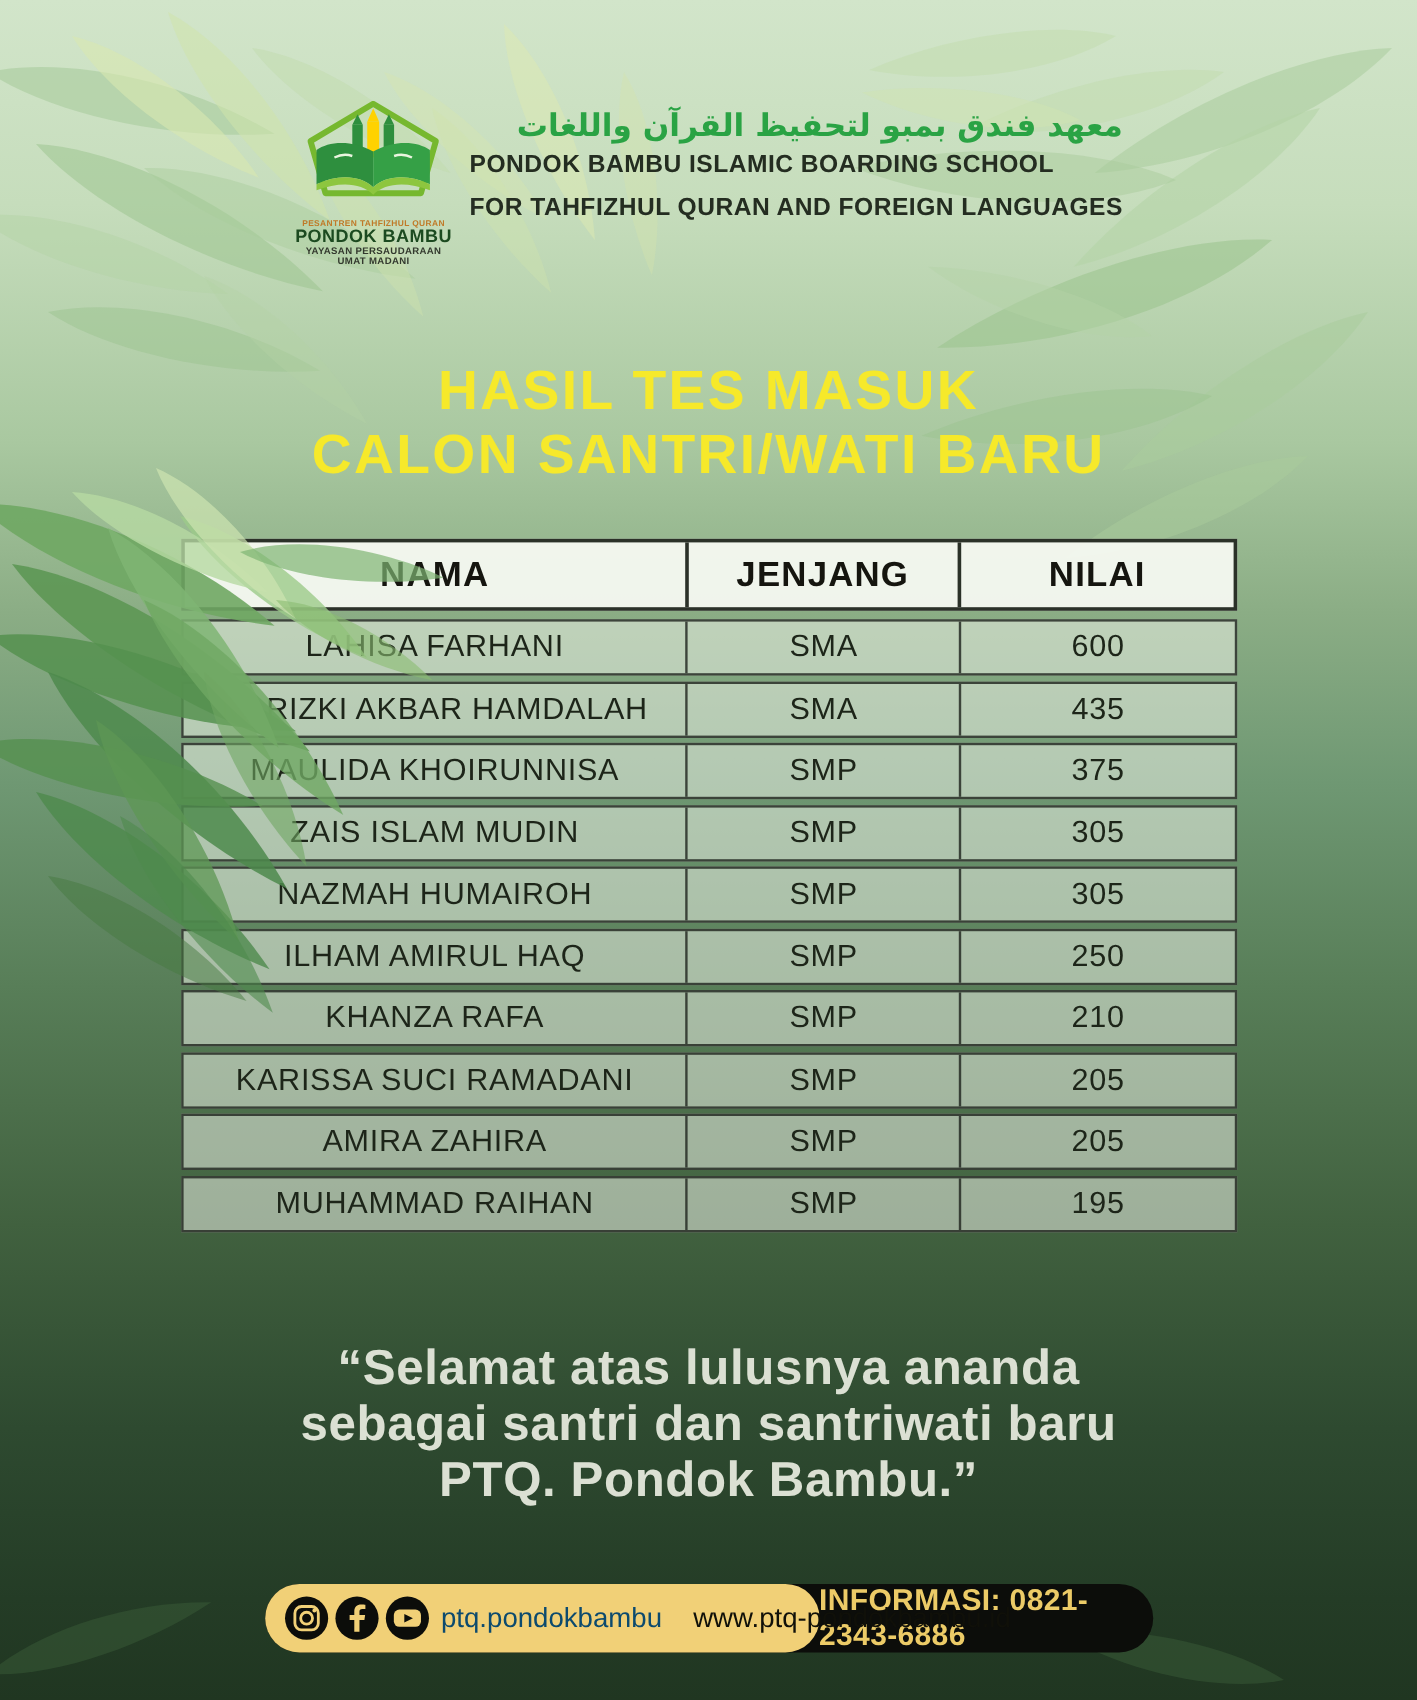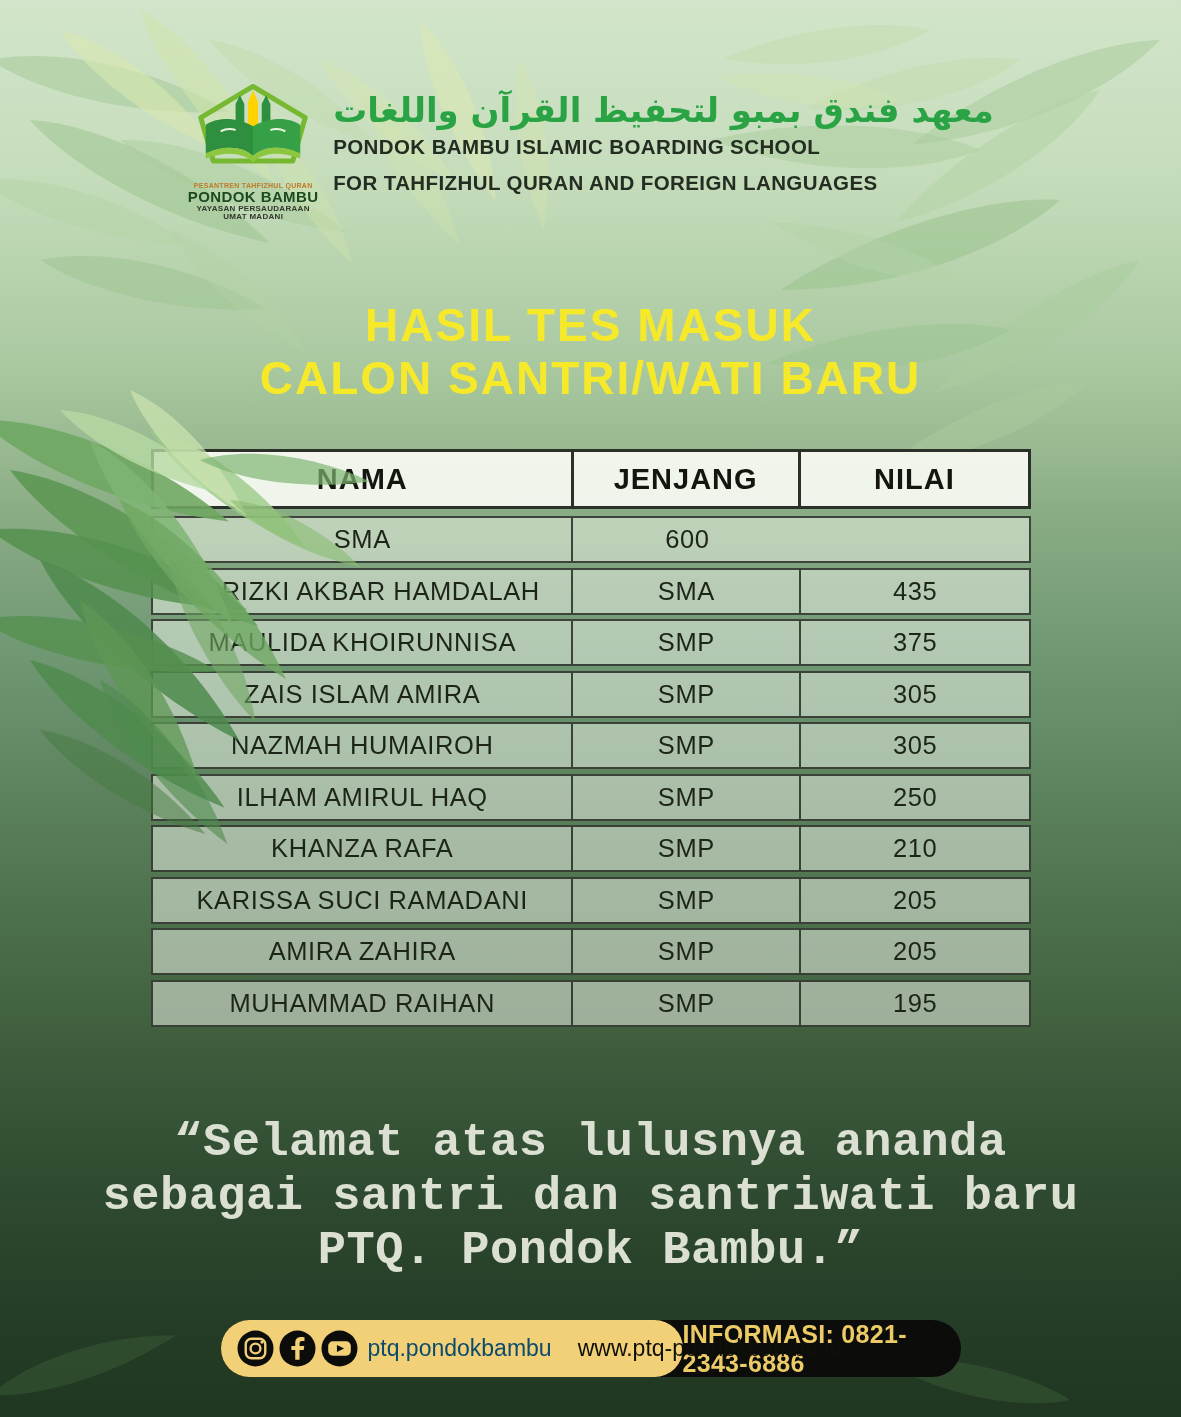--- a/index.html
+++ b/index.html
@@ -17,21 +17,21 @@
   .layer{position:absolute;left:0;right:0;z-index:2;}
 
   
   .header{top:84px;display:flex;justify-content:center;align-items:flex-start;gap:14px;}
   .logo{width:132px;text-align:center;line-height:1.05;}
   .logo-tiny{font-size:7px;font-weight:bold;color:#c07a28;letter-spacing:.3px;margin-top:2px;}
   .logo-name{font-size:15px;font-weight:bold;color:#1c4a20;letter-spacing:.4px;}
   .logo-found{font-size:8px;font-weight:bold;color:#33392e;letter-spacing:.3px;}
   .head-text{padding-top:6px;}
   .arabic{font-family:"DejaVu Sans",sans-serif;direction:rtl;color:#2aa344;
-          font-size:34px;font-weight:bold;line-height:1.2;}
+          font-size:26px;font-weight:bold;line-height:1.2;}
   .school{color:#242d21;font-size:20.5px;font-weight:bold;letter-spacing:.4px;line-height:1.18;margin-top:4px;}
 
   
   .title{top:299px;text-align:center;color:#f6e92a;font-weight:800;
          font-size:46px;letter-spacing:2px;line-height:1.16;}
 
   
   .table{top:449px;left:151px;width:880px;}
   .trow{display:grid;grid-template-columns:48% 26% 26%;box-sizing:border-box;}
   .thead{height:60px;background:rgba(247,250,243,.93);border:3px solid #2b3128;margin-bottom:7px;}
@@ -39,21 +39,21 @@
   .tdata{height:47px;background:rgba(235,240,229,.55);border:2.5px solid rgba(38,44,36,.85);margin-bottom:4.5px;}
   .tdata:last-child{margin-bottom:16px;}
   .tdata .cell{font-size:25.5px;color:#1d2519;letter-spacing:.6px;}
   .cell{display:flex;align-items:center;justify-content:center;box-sizing:border-box;}
   .cell:not(:last-child){border-right:2.5px solid rgba(38,44,36,.85);}
   .thead .cell:not(:last-child){border-right:3px solid #2b3128;}
 
   
   .note{top:1046px;text-align:center;color:#f1f4ec;font-size:23px;letter-spacing:.3px;}
   .quote{top:1116px;text-align:center;color:#dbe0d3;font-weight:bold;
-         font-size:47px;line-height:1.15;letter-spacing:.5px;font-family:Liberation Mono, monospace;}
+         font-size:41px;line-height:1.15;letter-spacing:.5px;}
 
   
   .footer{position:absolute;z-index:2;top:1320px;left:50%;transform:translateX(-50%);
           width:740px;height:57px;background:#0c0d0a;border-radius:29px;}
   .footer-yellow{position:absolute;left:0;top:0;bottom:0;width:462px;background:#f1d077;
                  border-radius:29px;display:flex;align-items:center;padding-left:16px;box-sizing:border-box;}
   .socials{display:flex;align-items:center;gap:5px;}
   .social{width:37px;height:37px;display:block;}
   .handle{font-size:23px;color:#0c4a6e;margin-left:10px;white-space:nowrap;}
   .vdiv{width:2.5px;height:36px;background:#101009;margin:0 13px;}
@@ -141,38 +141,39 @@
   </div>
 
   <div class="layer table">
     <div class="trow thead">
       <div class="cell">NAMA</div>
       <div class="cell">JENJANG</div>
       <div class="cell">NILAI</div>
     </div>
     <div>
     <div class="trow tdata">
+      <div class="cell">LAHISA FARHANI</div>
       <div class="cell">SMA</div>
       <div class="cell">600</div>
     </div>
 
     <div class="trow tdata">
       <div class="cell">M. RIZKI AKBAR HAMDALAH</div>
       <div class="cell">SMA</div>
       <div class="cell">435</div>
     </div>
 
     <div class="trow tdata">
       <div class="cell">MAULIDA KHOIRUNNISA</div>
       <div class="cell">SMP</div>
       <div class="cell">375</div>
     </div>
 
     <div class="trow tdata">
-      <div class="cell">ZAIS ISLAM AMIRA</div>
+      <div class="cell">ZAIS ISLAM MUDIN</div>
       <div class="cell">SMP</div>
       <div class="cell">305</div>
     </div>
 
     <div class="trow tdata">
       <div class="cell">NAZMAH HUMAIROH</div>
       <div class="cell">SMP</div>
       <div class="cell">305</div>
     </div>
 

